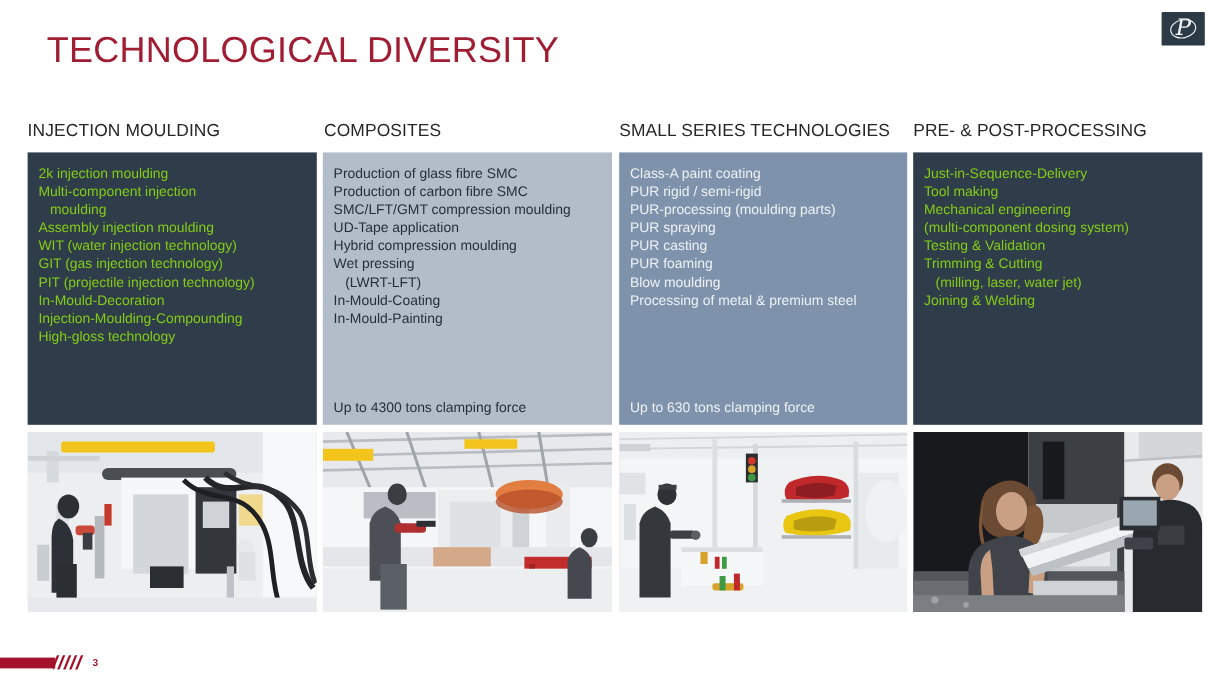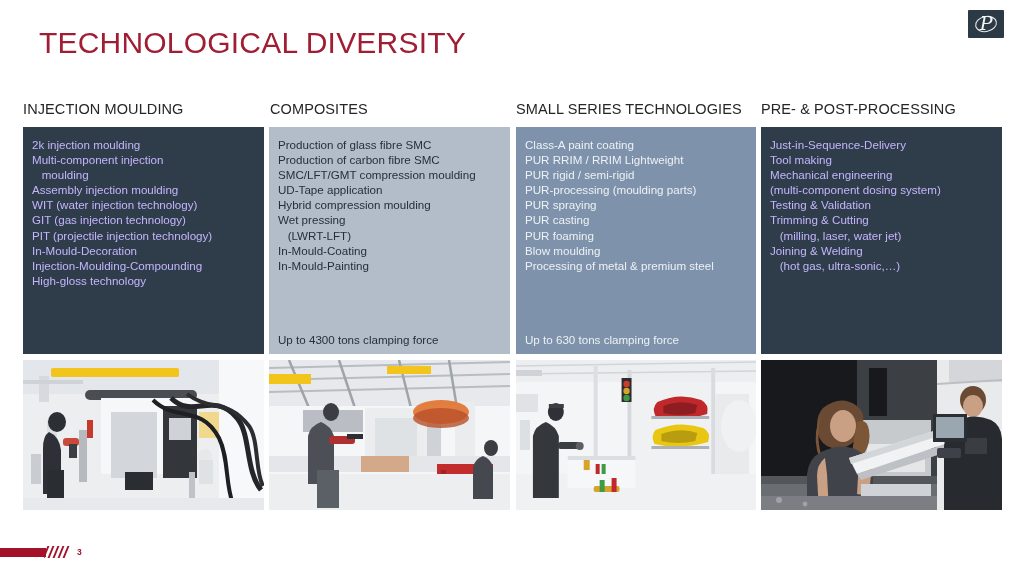--- a/index.html
+++ b/index.html
@@ -80,21 +80,21 @@
 
   
   .panel {
     position: absolute;
     top: 127px;
     height: 227px;
     box-sizing: border-box;
     padding: 10px 9px 0 9px;
     overflow: hidden;
   }
-  .panel-dark  { background: #2e3d49; color: #c4b5fd; }
+  .panel-dark  { background: #2e3d49; color: #84cc16; }
   .panel-light { background: #b3bdc9; color: #23303c; }
   .panel-mid   { background: #7e93ab; color: #eef1f5; }
 
   #panel-0 { left: 23px;  width: 241px; }
   #panel-1 { left: 269px; width: 241px; }
   #panel-2 { left: 516px; width: 240px; }
   #panel-3 { left: 761px; width: 241px; }
 
   .panel ul {
     margin: 0;
@@ -209,21 +209,20 @@
     <li>   (LWRT-LFT)</li>
     <li>In-Mould-Coating</li>
     <li>In-Mould-Painting</li>
   </ul>
   <div class="footnote">Up to 4300 tons clamping force</div>
 </div>
 
 <div class="panel panel-mid" id="panel-2">
   <ul>
     <li>Class-A paint coating</li>
-    <li>PUR RRIM / RRIM Lightweight</li>
     <li>PUR rigid / semi-rigid</li>
     <li>PUR-processing (moulding parts)</li>
     <li>PUR spraying</li>
     <li>PUR casting</li>
     <li>PUR foaming</li>
     <li>Blow moulding</li>
     <li>Processing of metal &amp; premium steel</li>
   </ul>
   <div class="footnote">Up to 630 tons clamping force</div>
 </div>
@@ -231,21 +230,20 @@
 <div class="panel panel-dark" id="panel-3">
   <ul>
     <li>Just-in-Sequence-Delivery</li>
     <li>Tool making</li>
     <li>Mechanical engineering</li>
     <li>(multi-component dosing system)</li>
     <li>Testing &amp; Validation</li>
     <li>Trimming &amp; Cutting</li>
     <li>   (milling, laser, water jet)</li>
     <li>Joining &amp; Welding</li>
-    <li>   (hot gas, ultra-sonic,…)</li>
   </ul>
   <div class="footnote"></div>
 </div>
 
 <div class="photo" id="photo-0">
   <svg viewBox="0 0 241 150" preserveAspectRatio="none">
     <rect width="241" height="150" fill="#eceef0"></rect>
     <rect x="0" y="0" width="241" height="34" fill="#e3e6ea"></rect>
     <rect x="28" y="8" width="128" height="9" rx="2" fill="#f2c51d"></rect>
     <rect x="16" y="16" width="10" height="26" fill="#d6d9dd"></rect>

